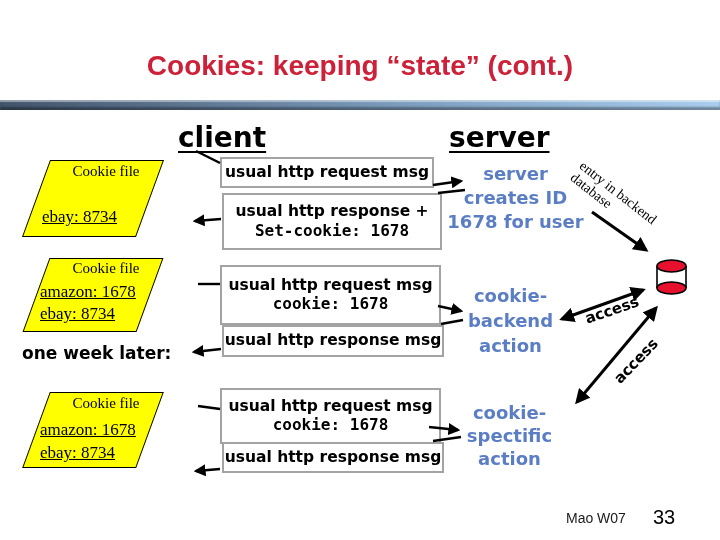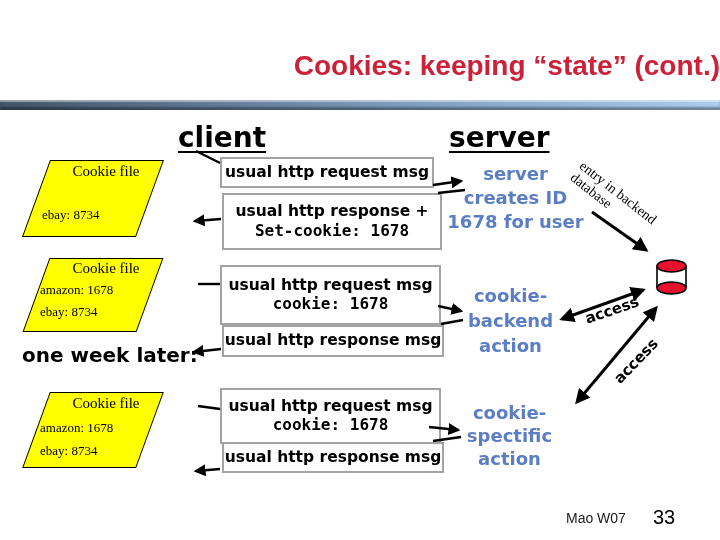--- a/index.html
+++ b/index.html
@@ -3,33 +3,33 @@
 <meta charset="utf-8">
 <style>
   html,body{margin:0;padding:0;background:#fff;}
   #slide{position:relative;width:720px;height:540px;background:#ffffff;overflow:hidden;
          font-family:"DejaVu Sans",sans-serif;}
   .abs{position:absolute;}
   .hand{font-family:"DejaVu Sans",sans-serif;font-weight:600;color:#000;}
   .serif{font-family:"Liberation Serif","DejaVu Serif",serif;color:#000;}
   .mono{font-family:"DejaVu Sans Mono","Liberation Mono",monospace;font-weight:bold;}
 
-  .title{left:0;top:50px;width:720px;text-align:right;
+  .title{left:0;top:50px;width:720px;text-align:center;
          font-family:"Liberation Sans",sans-serif;font-weight:bold;font-size:28px;color:#cc2139;}
   .bar{left:0;top:100px;width:720px;height:10px;
        background:linear-gradient(90deg,#42536a 0%,#7c9cbc 55%,#aacdee 100%);
        box-shadow:inset 0 2px 1px rgba(255,255,255,.45), inset 0 -3px 2px rgba(0,0,0,.35);}
 
   .colhead{font-size:28px;font-weight:600;color:#000;text-decoration:underline;
            text-decoration-thickness:2px;text-underline-offset:4px;
            font-family:"DejaVu Sans",sans-serif;}
 
   .cookie-shape{background:#ffff00;border:1.6px solid #000;transform:skewX(-20deg);}
   .cookie-title{font-weight:normal;font-size:15px;text-align:center;}
-  .cookie-entry{font-size:13px;}
+  .cookie-entry{font-size:17px;text-decoration:underline;}
 
   .msgbox{background:#fff;border:2px solid #a3a3a3;display:flex;flex-direction:column;
           justify-content:center;align-items:center;text-align:center;}
   .msgbox .l1{font-size:15.5px;font-weight:600;line-height:1.15;}
   .msgbox .l2{font-size:16px;line-height:1.2;}
 
   .bluenote{color:#5b7dc4;font-weight:600;font-size:18px;line-height:24px;text-align:center;}
   .access{font-size:15px;font-weight:600;color:#000;}
   .dbnote{font-size:14px;line-height:15px;transform-origin:0 0;}
   .footer-author{font-family:"Liberation Sans",sans-serif;font-size:14px;color:#1a1a1a;}
@@ -49,21 +49,21 @@
 
   <div class="abs cookie-shape" style="left:36px;top:160px;width:112px;height:75px;"></div>
   <div class="abs serif cookie-title" style="left:56px;top:163px;width:100px;">Cookie file</div>
   <div class="abs serif cookie-entry" style="left:42px;top:207px;">ebay: 8734</div>
 
   <div class="abs cookie-shape" style="left:36px;top:258px;width:112px;height:72px;"></div>
   <div class="abs serif cookie-title" style="left:56px;top:260px;width:100px;">Cookie file</div>
   <div class="abs serif cookie-entry" style="left:40px;top:282px;">amazon: 1678</div>
   <div class="abs serif cookie-entry" style="left:40px;top:304px;">ebay: 8734</div>
 
-  <div class="abs hand" style="left:22px;top:343px;font-size:20px;">one week later:</div>
+  <div class="abs hand" style="left:22px;top:343px;font-size:17px;">one week later:</div>
 
   <div class="abs cookie-shape" style="left:36px;top:392px;width:112px;height:74px;"></div>
   <div class="abs serif cookie-title" style="left:56px;top:395px;width:100px;">Cookie file</div>
   <div class="abs serif cookie-entry" style="left:40px;top:420px;">amazon: 1678</div>
   <div class="abs serif cookie-entry" style="left:40px;top:443px;">ebay: 8734</div>
 
   <div class="abs msgbox" style="left:220px;top:157px;width:210px;height:27px;">
     <div class="l1">usual http request msg</div>
   </div>
   <div class="abs msgbox" style="left:222px;top:193px;width:216px;height:53px;">

